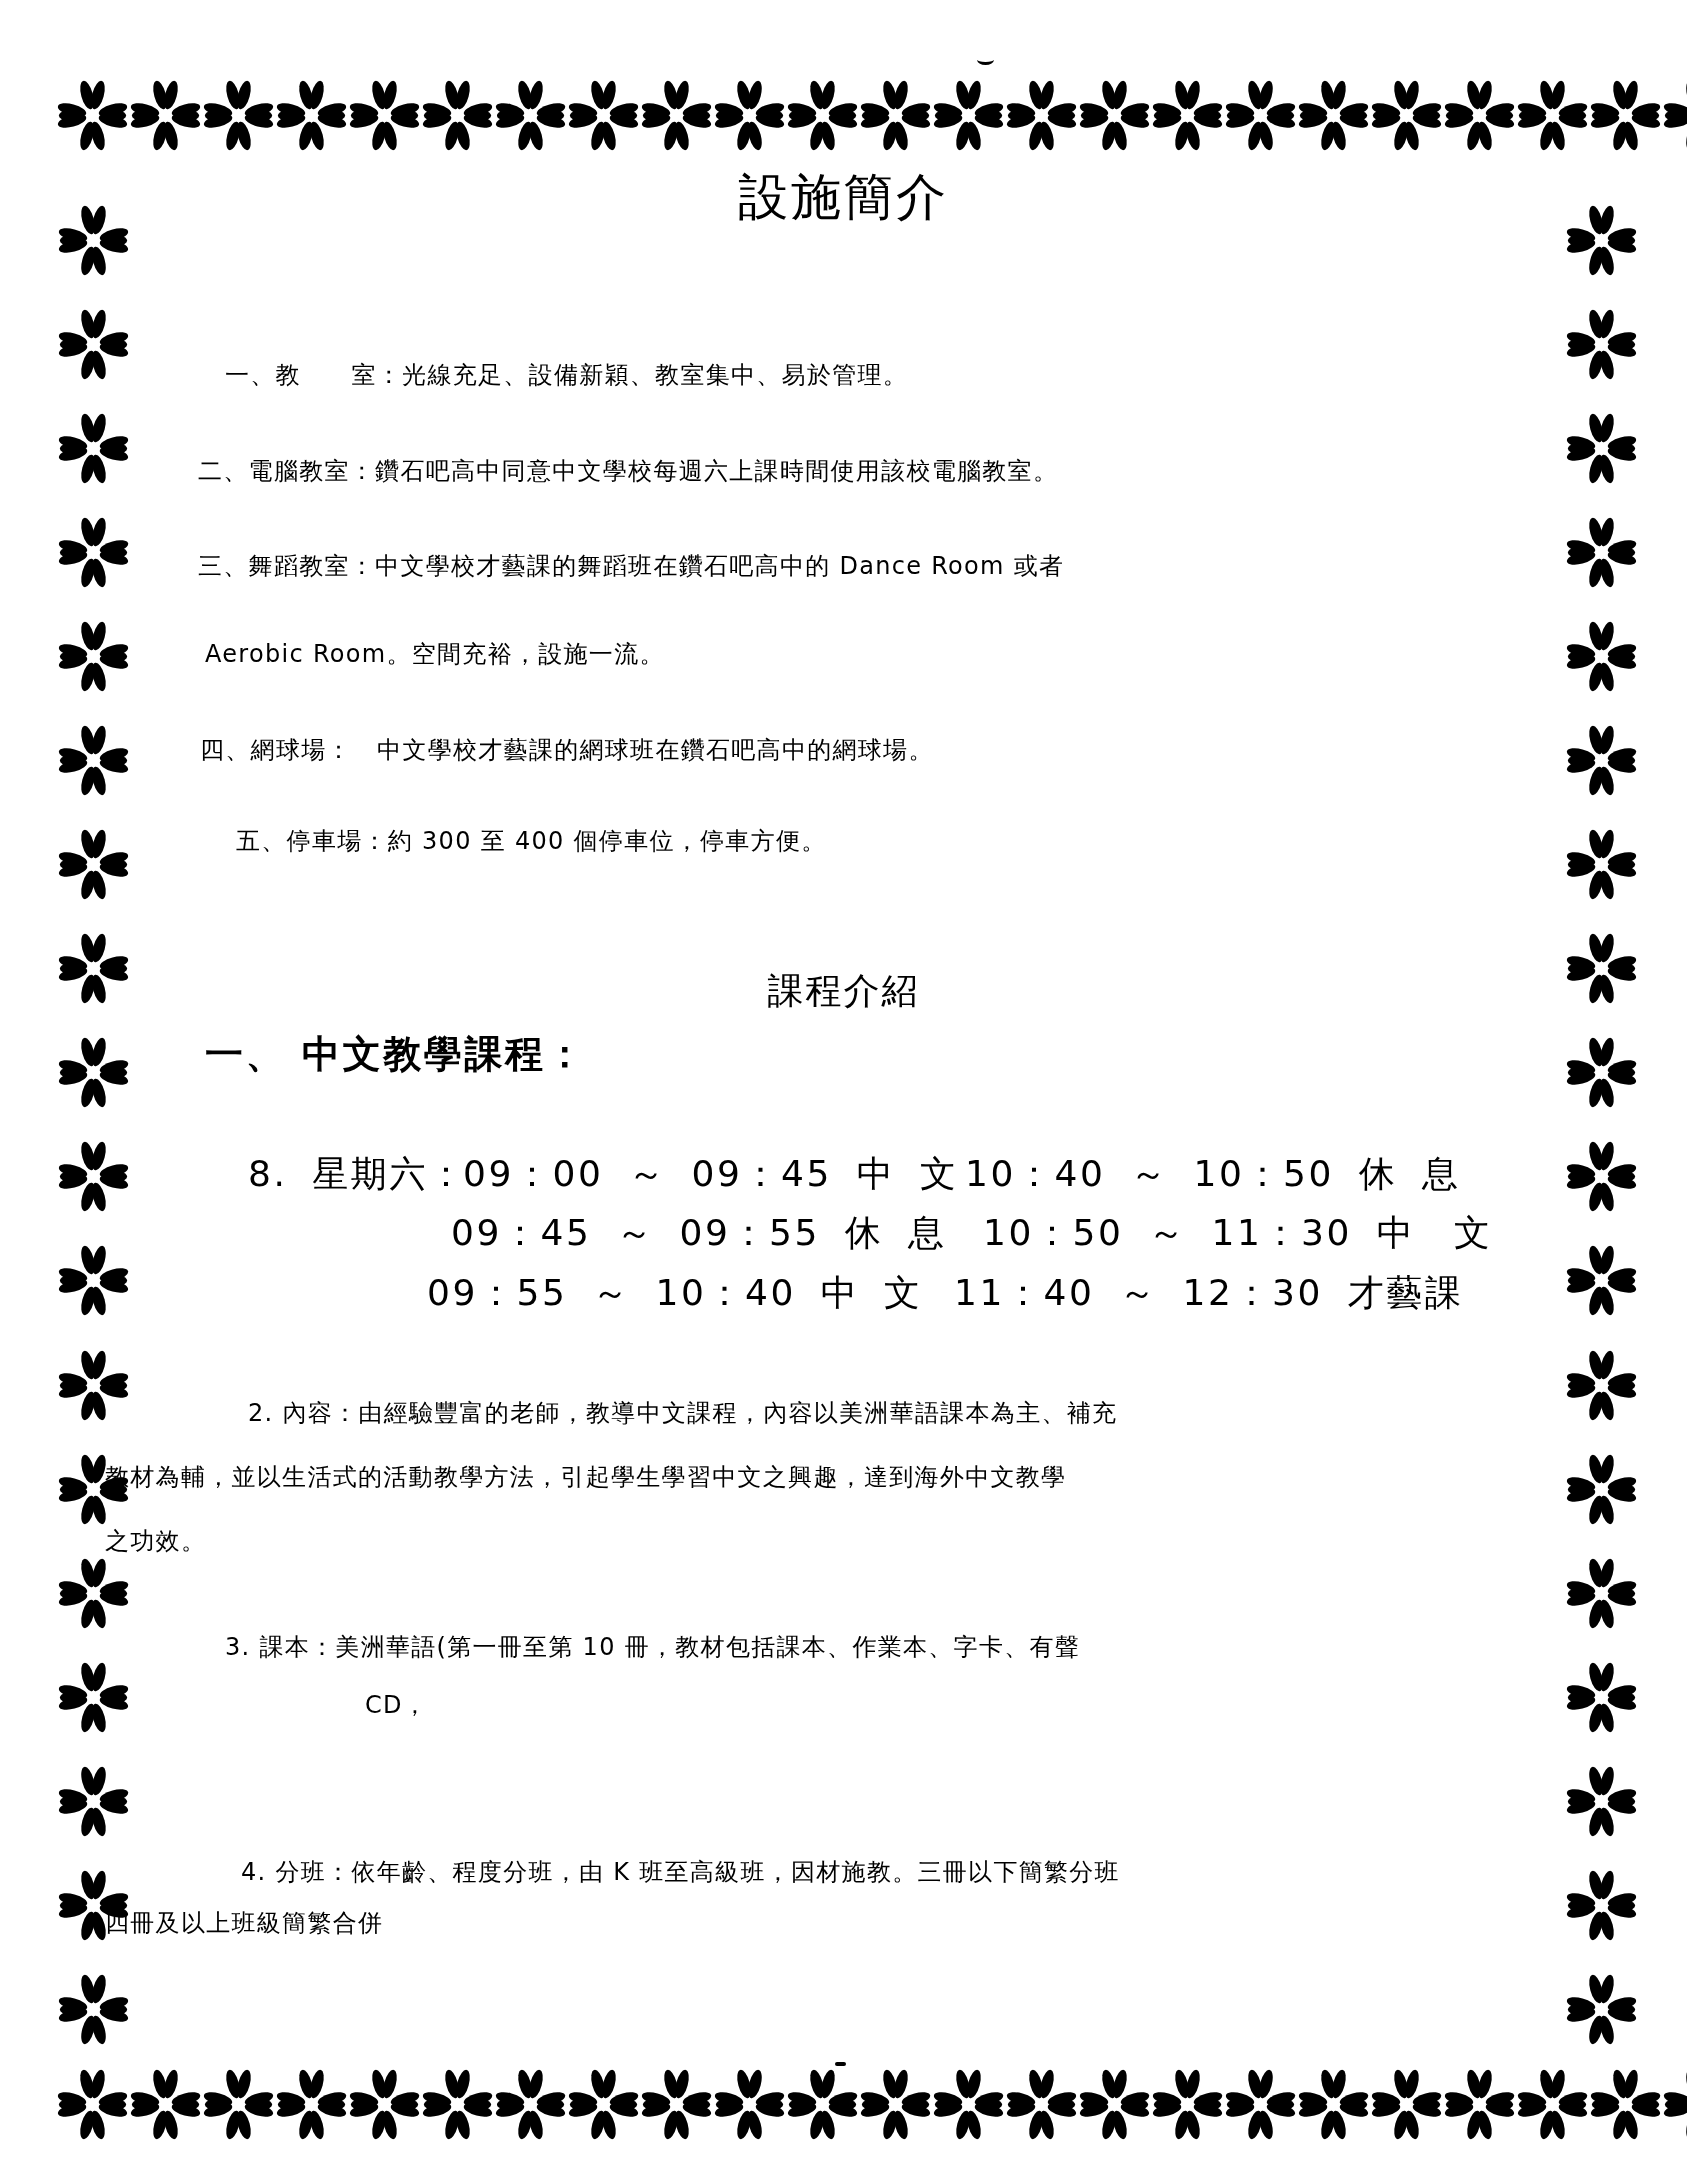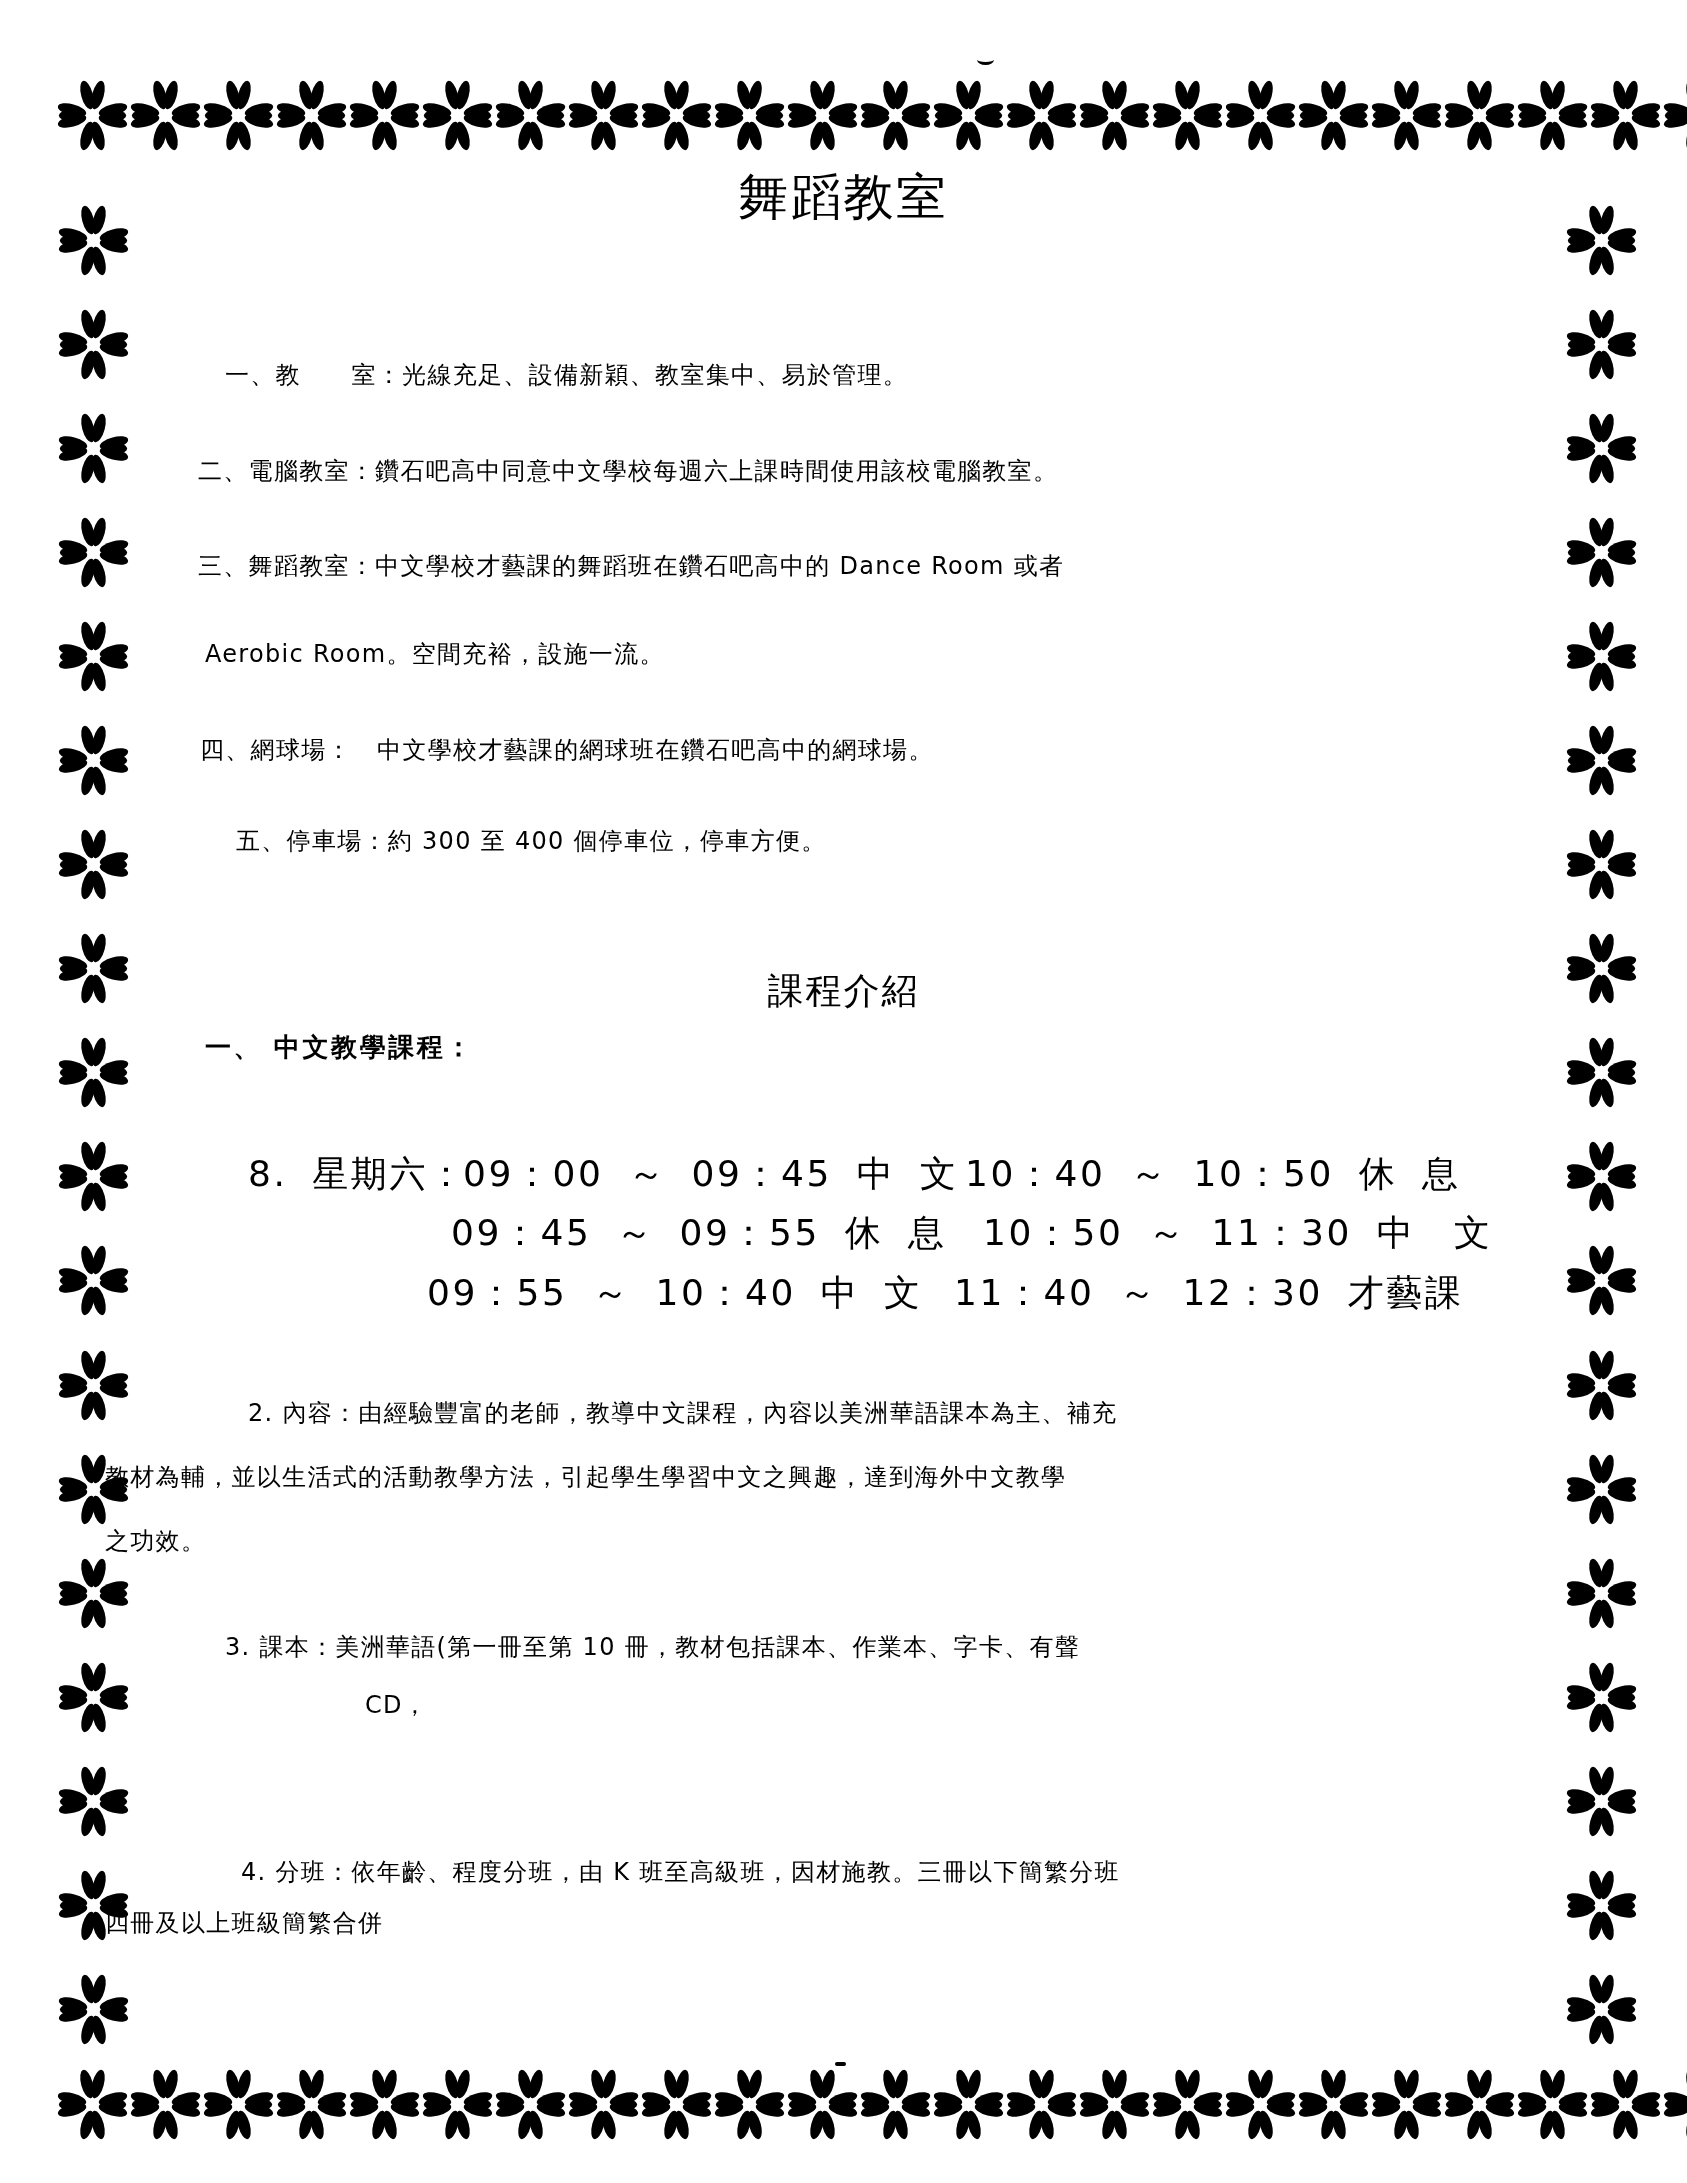--- a/index.html
+++ b/index.html
@@ -28,21 +28,21 @@
   }
   .center-head{
     position:absolute;
     top:967px;left:0;width:1687px;
     text-align:center;
     font-size:36px;
     letter-spacing:2px;
     white-space:nowrap;
   }
   .bold-sub{
-    font-size:26px;
+    font-size:38px;
     font-weight:bold;
     letter-spacing:2.6px;
   }
   .sched{
     word-spacing:10.6px;
     letter-spacing:2.6px;
   }
   .sched-row{position:absolute;left:0;top:0;width:1687px;height:46px;}
   .sched-row span{position:absolute;white-space:nowrap;font-size:36px;}
   
@@ -1246,21 +1246,21 @@
       <ellipse cx="31" cy="50" rx="7" ry="6"></ellipse>
       <ellipse cx="13" cy="50" rx="9" ry="6"></ellipse>
       <ellipse cx="69" cy="50" rx="7" ry="6"></ellipse>
       <ellipse cx="87" cy="50" rx="9" ry="6"></ellipse>
     </svg>
   </div>
 
 <div class="scan-mark-top"></div>
 <div class="scan-mark-bottom"></div>
 
-<div class="title">舞蹈教室</div>
+<div class="title">設施簡介</div>
 
 <div class="line" style="top:361px;left:225px;">一、教　　室：光線充足、設備新穎、教室集中、易於管理。</div>
 <div class="line" style="top:457px;left:198px;">二、電腦教室：鑽石吧高中同意中文學校每週六上課時間使用該校電腦教室。</div>
 <div class="line" style="top:552px;left:198px;">三、舞蹈教室：中文學校才藝課的舞蹈班在鑽石吧高中的 Dance Room 或者</div>
 <div class="line" style="top:640px;left:205px;">Aerobic Room。空間充裕，設施一流。</div>
 <div class="line" style="top:736px;left:200px;">四、網球場：　中文學校才藝課的網球班在鑽石吧高中的網球場。</div>
 <div class="line" style="top:827px;left:212px;margin-left:24px;">五、停車場：約 300 至 400 個停車位，停車方便。</div>
 
 <div class="center-head">課程介紹</div>
 <div class="line bold-sub" style="top:1032px;left:205px;">一、 中文教學課程：</div>

